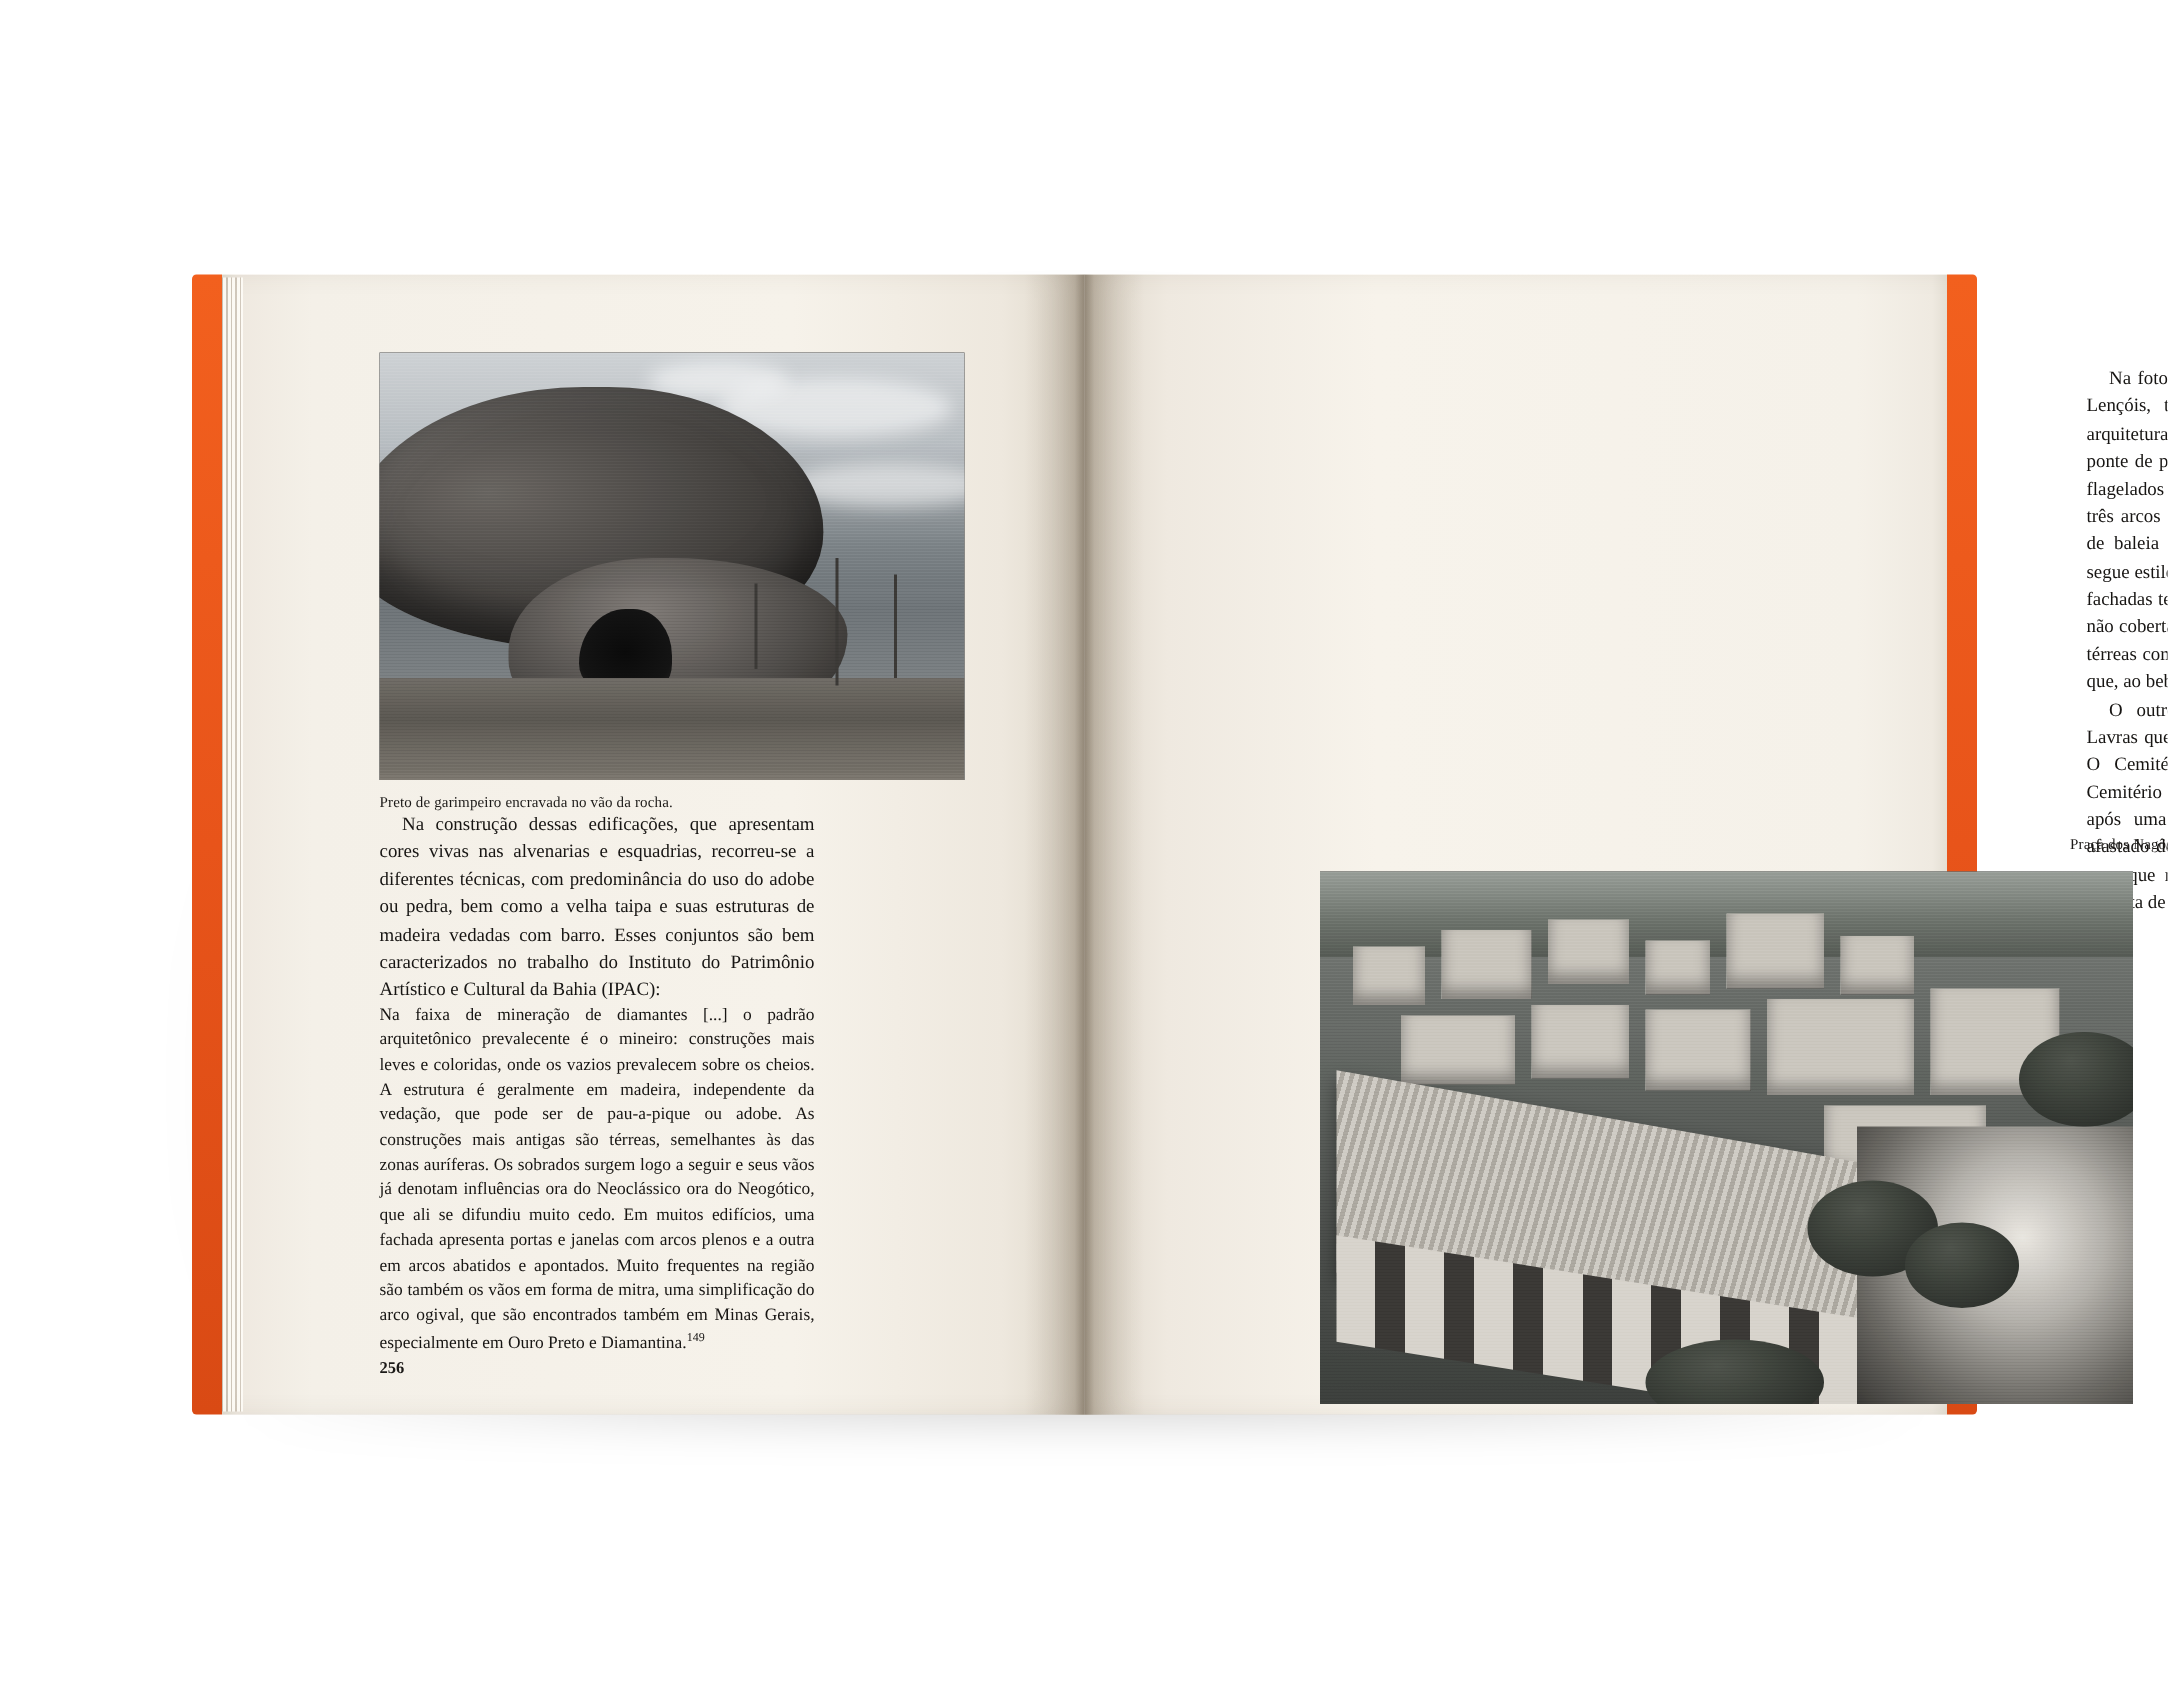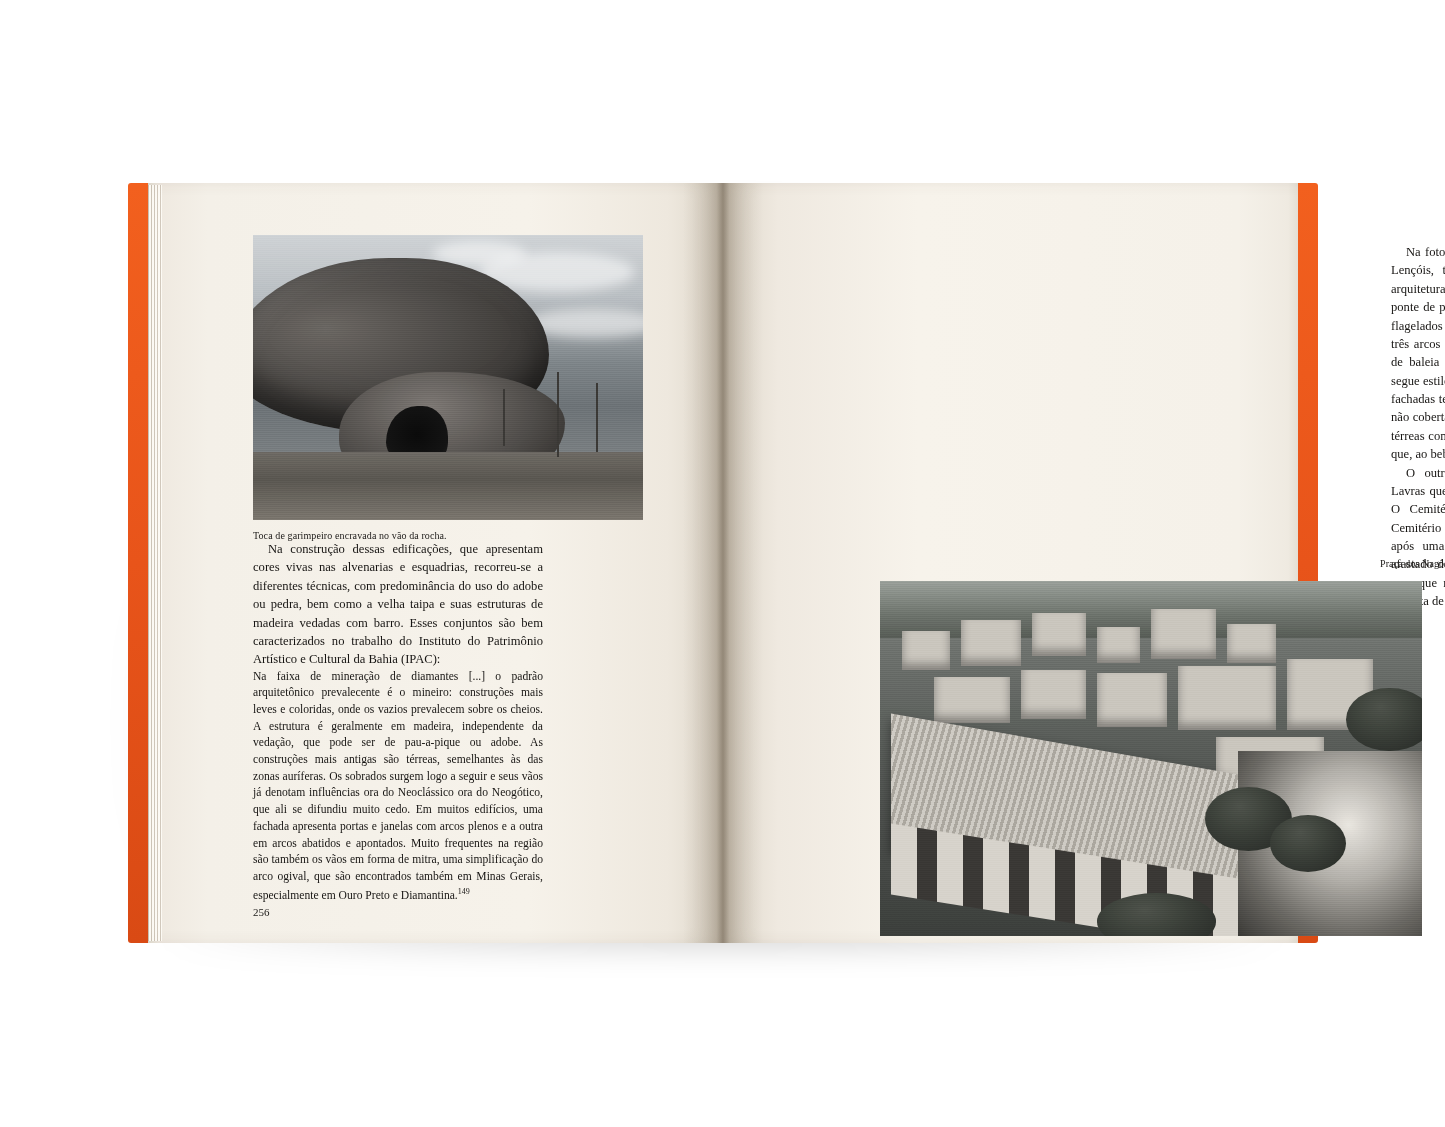--- a/index.html
+++ b/index.html
@@ -135,20 +135,21 @@
     margin-left: 26px;
   }
   .quote sup { font-size: 8px; margin-top: 30px; }
 
   .folio {
     position: absolute;
     left: 105px;
     top: 723px;
     font-size: 11px;
     color: #1b1917;
+    font-weight: bold;
   }
 
   
   #photo-rocks { left: 105px; top: 52px; width: 390px; height: 285px; }
   #photo-rocks .bg {
     position: absolute; inset: 0;
     background:
       linear-gradient(to bottom, #cfd3d6 0%, #b9bec2 22%, #9aa0a4 34%, #7e8589 45%, #6d7377 60%, #8b8f90 100%);
   }
   #photo-rocks .rockmass {
@@ -246,21 +247,21 @@
       <div class="rockmass"></div>
       <div class="rock2"></div>
       <div class="cave"></div>
       <div class="ground"></div>
       <div class="pole" style="left:78%; top:48%; height:30%;"></div>
       <div class="pole" style="left:88%; top:52%; height:24%;"></div>
       <div class="pole" style="left:64%; top:54%; height:20%;"></div>
       <div class="grain"></div>
     </div>
 
-    <div class="caption" style="left:105px; top:347px; width:400px;">Toca de garimpeiro encravada no vão da rocha.</div>
+    <div class="caption" style="left:105px; top:347px; width:400px;">Preto de garimpeiro encravada no vão da rocha.</div>
 
     <div class="col col-left" style="top:357px;">
       <p class="indent">Na construção dessas edificações, que apresentam cores vivas nas alvenarias e esquadrias, recorreu-se a diferentes técnicas, com predominância do uso do adobe ou pedra, bem como a velha taipa e suas estruturas de madeira vedadas com barro. Esses conjuntos são bem caracterizados no trabalho do Instituto do Patrimônio Artístico e Cultural da Bahia (IPAC):</p>
       <p class="quote"><span>Na faixa de mineração de diamantes [...] o padrão arquitetônico prevalecente é o mineiro: construções mais leves e coloridas, onde os vazios prevalecem sobre os cheios. A estrutura é geralmente em madeira, independente da vedação, que pode ser de pau-a-pique ou adobe. As construções mais antigas são térreas, semelhantes às das zonas auríferas. Os sobrados surgem logo a seguir e seus vãos já denotam influências ora do Neoclássico ora do Neogótico, que ali se difundiu muito cedo. Em muitos edifícios, uma fachada apresenta portas e janelas com arcos plenos e a outra em arcos abatidos e apontados. Muito frequentes na região são também os vãos em forma de mitra, uma simplificação do arco ogival, que são encontrados também em Minas Gerais, especialmente em Ouro Preto e Diamantina.</span><sup>149</sup></p>
     </div>
 
     <div class="folio">256</div>
   </div>
 
   <div class="page page-right">

